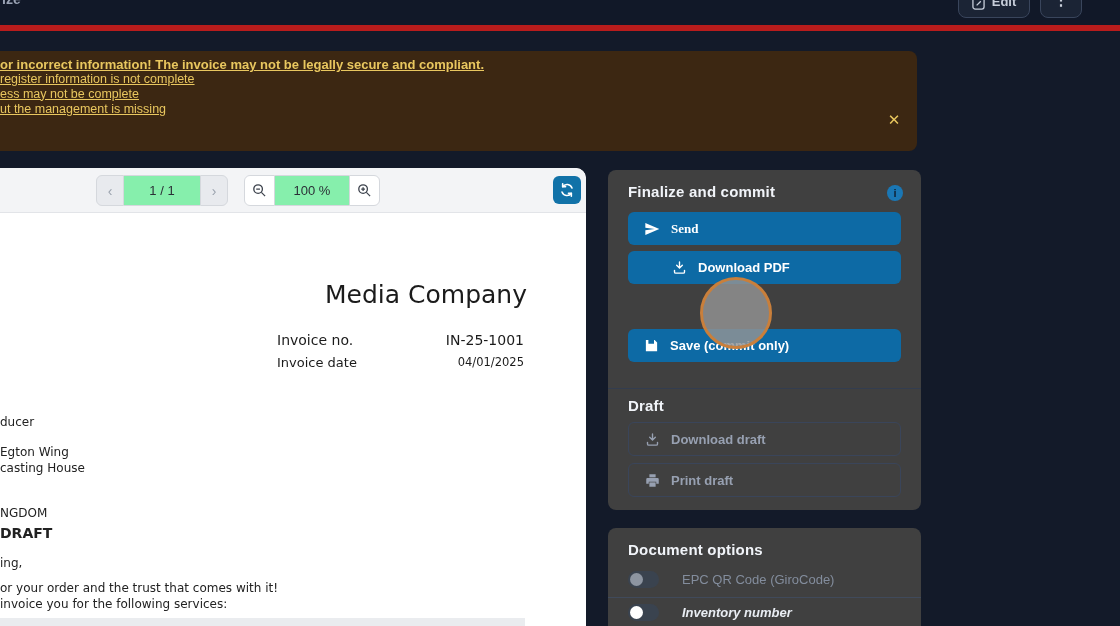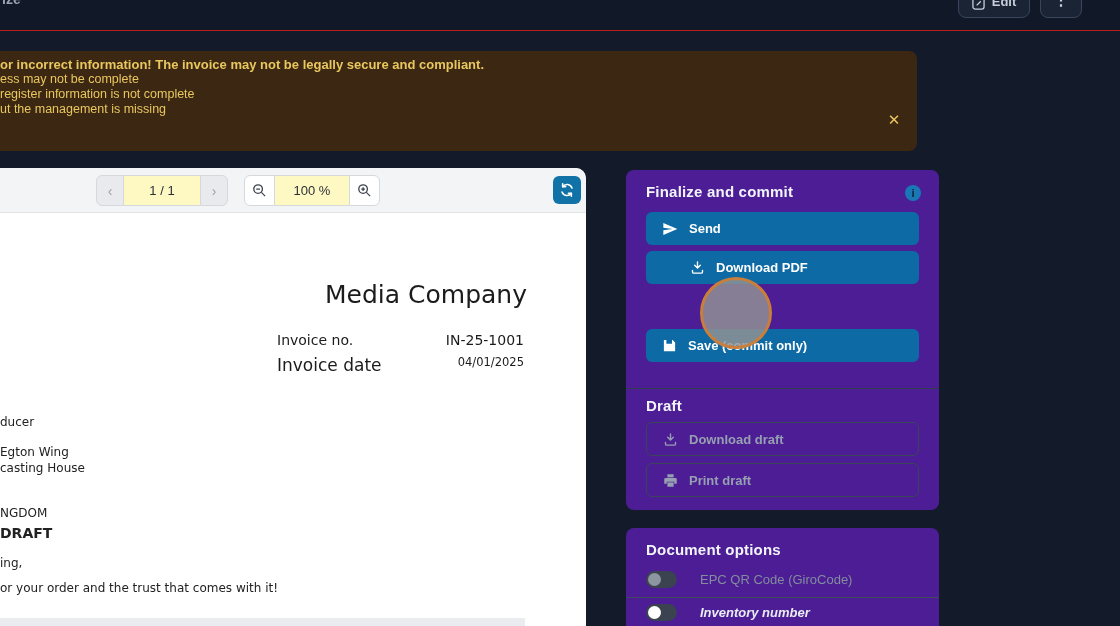--- a/index.html
+++ b/index.html
@@ -5,41 +5,41 @@
   * { margin:0; padding:0; box-sizing:border-box; }
   html,body { width:1120px; height:626px; overflow:hidden; }
   body {
     background:#131a29;
     font-family:"Liberation Sans", sans-serif;
     position:relative;
   }
   
   .header {
     position:absolute; top:0; left:0; width:1120px; height:31px;
-    background:#111828; border-bottom:1px solid #b91c1c;
+    background:#111828; border-bottom:6px solid #b91c1c;
   }
   .crumb-frag {
     position:absolute; top:-9px; left:2px;
     font-size:14px; font-weight:bold; color:#9aa2b4;
   }
   .hdr-btn {
     position:absolute; top:-16px; height:34px;
     background:#1b2435; border:1px solid #39455c; border-radius:8px;
     color:#c7ceda; font-size:13px; font-weight:bold;
     display:flex; align-items:flex-end; justify-content:center;
     padding-bottom:8px; gap:7px; cursor:pointer;
   }
   .hdr-btn svg { margin-bottom:-1px; }
   .btn-edit { left:958px; width:72px; }
   .btn-more { left:1040px; width:42px; font-size:15px; }
   
   .warning {
     position:absolute; top:51px; left:0; width:917px; height:100px;
     background:#3c2712; border-radius:0 8px 8px 0;
-    color:#e9c75f; padding-top:6px; overflow:hidden;
+    color:#e9c75f; padding-top:6px; overflow:hidden;text-decoration:underline;
   }
   .warning .w-title { font-size:13px; font-weight:bold; line-height:15px; }
   .warning .w-line  { font-size:12.5px; line-height:14.8px; }
   .warn-close {
     position:absolute; top:60px; right:14px; width:18px; height:18px;
     color:#eac85e; font-size:15px; line-height:18px; text-align:center;
     cursor:pointer;
   }
   
   .preview {
@@ -53,40 +53,40 @@
   }
   .group { position:absolute; top:7px; height:31px; display:flex; }
   .pager { left:96px; }
   .zoomg { left:244px; }
   .seg {
     height:31px; display:flex; align-items:center; justify-content:center;
     border:1px solid #d5d8dd; font-size:13px; color:#2b2f36;
   }
   .seg.btn { background:#e8eaee; width:28px; color:#9aa2ad; font-size:14px; cursor:pointer; }
   .seg.btn.white { background:#ffffff; width:31px; color:#3c424c; }
-  .seg.field { background:#fef9c3; width:76px; border-left:none; border-right:none; }
+  .seg.field { background:#86efac; width:76px; border-left:none; border-right:none; }
   .seg.first { border-radius:6px 0 0 6px; }
   .seg.last  { border-radius:0 6px 6px 0; }
   .refresh-btn {
     position:absolute; top:8px; left:553px; width:28px; height:28px;
     background:#1172a8; border-radius:6px; display:flex;
     align-items:center; justify-content:center; cursor:pointer;
   }
   
   .inv { font-family:"DejaVu Sans", sans-serif; color:#1b1b1b; position:absolute; white-space:nowrap; }
   .inv-company { top:112px; right:59px; font-size:25px; }
   .inv-no-lab  { top:164px; left:277px; font-size:14px; }
   .inv-no-val  { top:164px; right:62px; font-size:14px; }
-  .inv-dt-lab  { top:187px; left:277px; font-size:17px; }
+  .inv-dt-lab  { top:187px; left:277px; font-size:13px; }
   .inv-dt-val  { top:187px; right:62px; font-size:11.5px; }
   .frag { left:0; font-size:12px; color:#222; }
   .frag.bold { font-weight:bold; font-size:14px; }
   .table-bar { position:absolute; top:450px; left:0; width:525px; height:10px; background:#eaecef; }
   
-  .card { position:absolute; left:626px; width:313px; background:#4c1d95; border-radius:8px; }
+  .card { position:absolute; left:608px; width:313px; background:#404040; border-radius:8px; }
   .card1 { top:170px; height:340px; }
   .card2 { top:528px; height:120px; }
   .card h3 {
     position:absolute; left:20px; font-size:15px; font-weight:bold;
     color:#f1f4f9; letter-spacing:.2px;
   }
   .info-badge {
     position:absolute; right:18px; top:15px; width:16px; height:16px;
     background:#1a77b5; border-radius:50%; color:#0e2236;
     font-size:11px; font-weight:bold; text-align:center; line-height:16px;
@@ -139,22 +139,22 @@
     </span>
     <span>Edit</span>
   </div>
   <div class="hdr-btn btn-more">
     <span>⋮</span>
   </div>
 </div>
 
 <div class="warning">
   <div class="w-title">or incorrect information! The invoice may not be legally secure and compliant.</div>
+  <div class="w-line"> register information is not complete</div>
   <div class="w-line">ess may not be complete</div>
-  <div class="w-line"> register information is not complete</div>
   <div class="w-line">ut the management is missing</div>
   <div class="warn-close">✕</div>
 </div>
 
 <div class="preview">
   <div class="toolbar">
     <div class="group pager">
       <div class="seg btn first">
         <span>‹</span>
       </div>
@@ -203,29 +203,30 @@
     <div class="inv inv-dt-lab" style="top:142px;">Invoice date</div>
     <div class="inv inv-dt-val" style="top:142px;">04/01/2025</div>
 
     <div class="inv frag" style="top:202px;">ducer</div>
     <div class="inv frag" style="top:232px;">Egton Wing</div>
     <div class="inv frag" style="top:248px;">casting House</div>
     <div class="inv frag" style="top:293px;">NGDOM</div>
     <div class="inv frag bold" style="top:312px;">DRAFT</div>
     <div class="inv frag" style="top:343px;">ing,</div>
     <div class="inv frag" style="top:368px;">or your order and the trust that comes with it!</div>
+    <div class="inv frag" style="top:384px;">invoice you for the following services:</div>
     <div class="table-bar" style="top:405px;"></div>
   </div>
 </div>
 
 <div class="card card1">
   <h3 style="top:13px;">Finalize and commit</h3>
   <div class="info-badge">i</div>
 
-  <div class="act-btn" style="top:42px;">
+  <div class="act-btn" style="top:42px;font-family:Liberation Serif, serif;">
     <span>
       <svg width="16" height="16" viewBox="0 0 24 24" fill="#ffffff">
         <path d="M2 21 L23 12 L2 3 L2 10 L16 12 L2 14 Z"></path>
       </svg>
     </span>
     <span>Send</span>
   </div>
 
   <div class="act-btn" style="top:81px;padding-left:44px;">
     <span>

